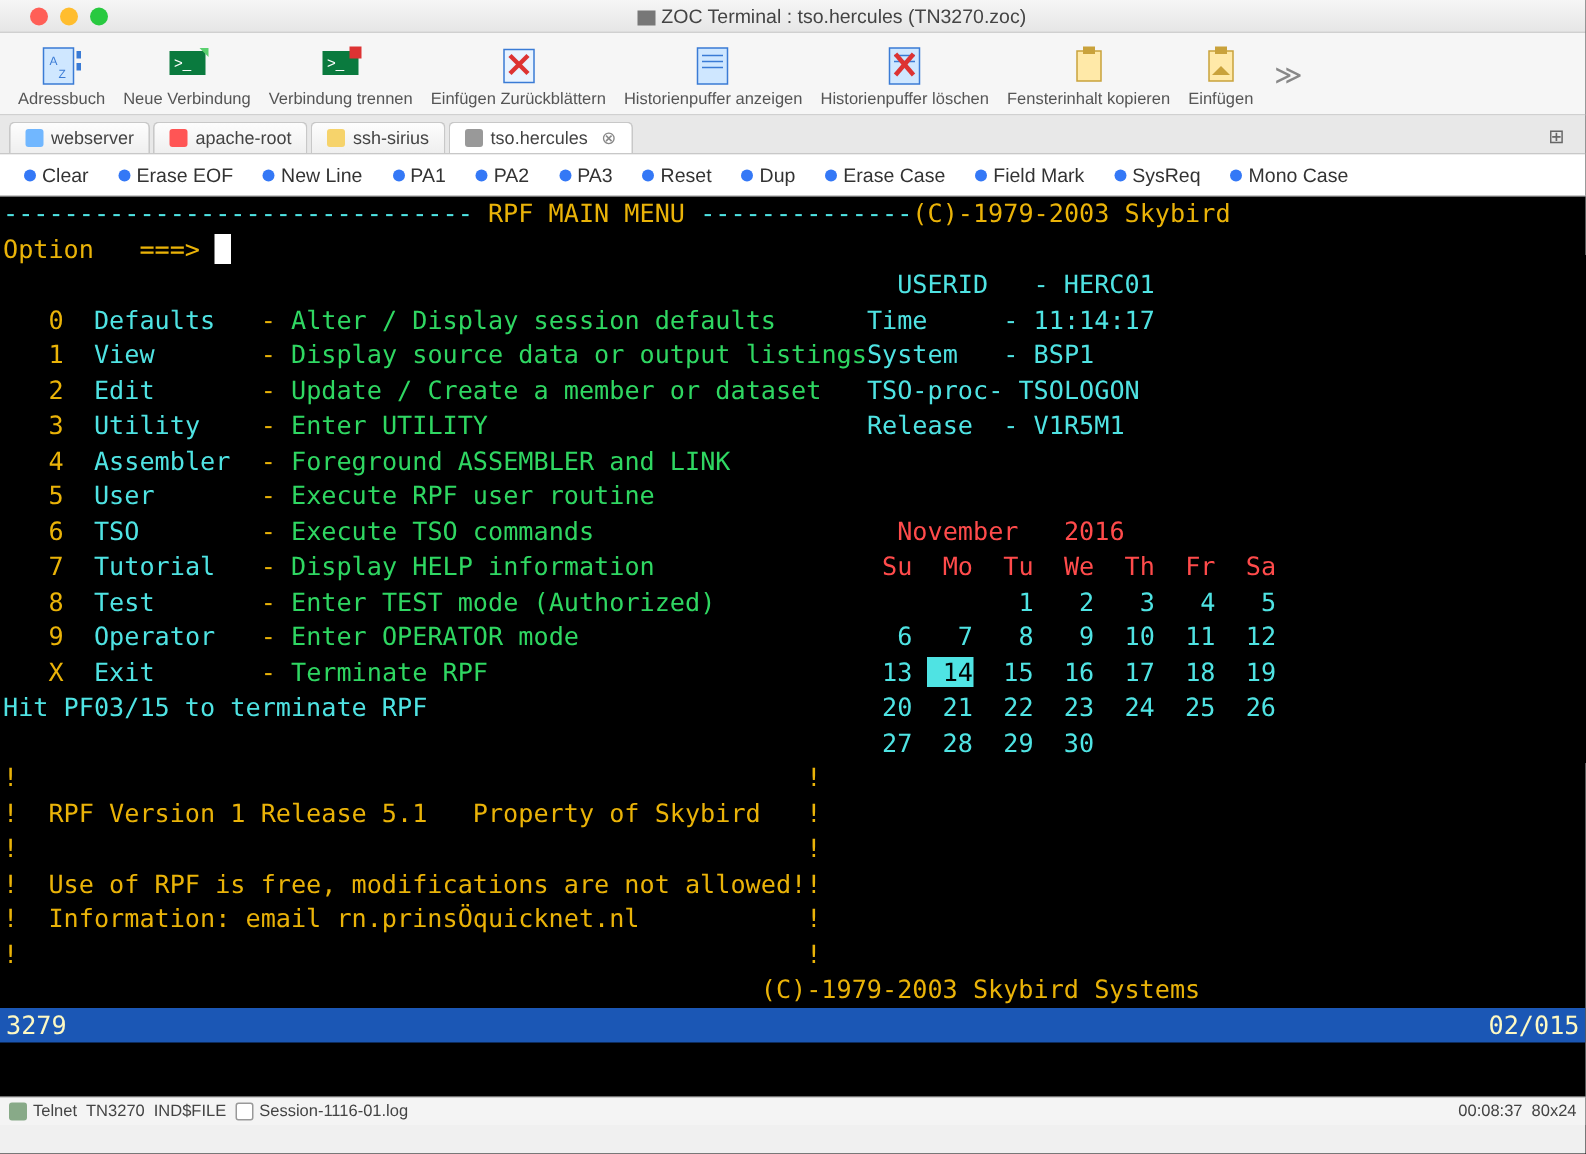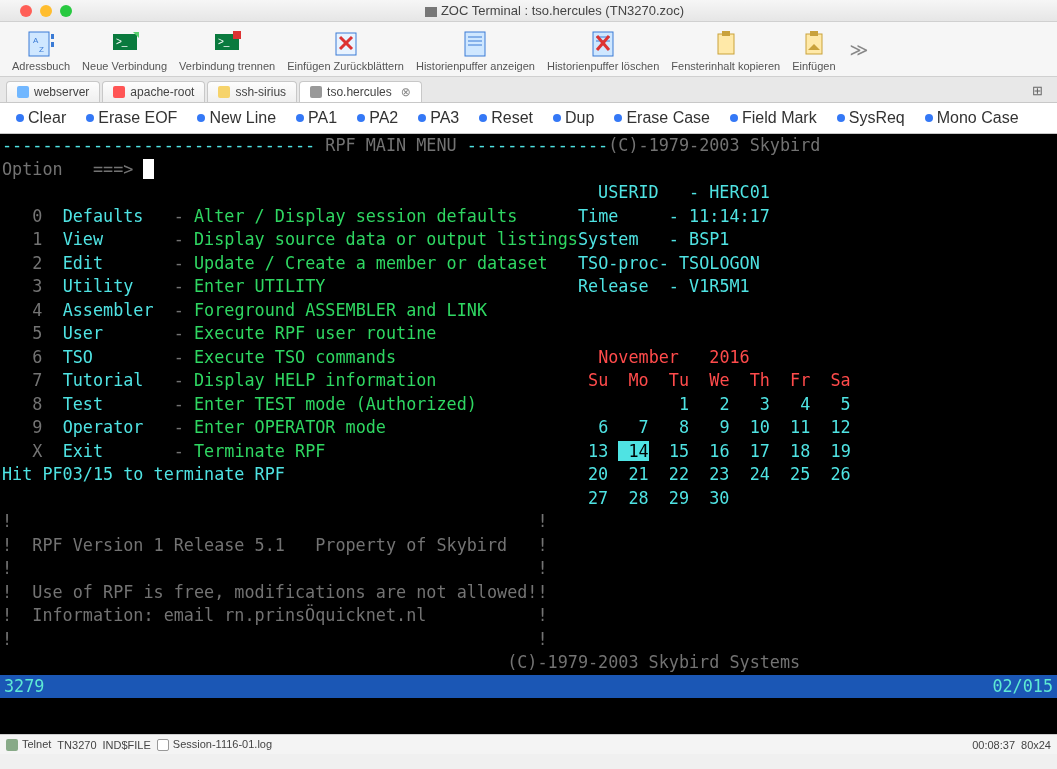--- a/index.html
+++ b/index.html
@@ -19,32 +19,32 @@
   
   .tabs { background:#e8e8e8; border-bottom:1px solid #c8c8c8; display:flex; align-items:flex-end; padding:4px 6px 0; gap:2px;}
   .tab { background:linear-gradient(#fdfdfd,#efefef); border:1px solid #c8c8c8; border-bottom:none; border-radius:4px 4px 0 0; padding:3px 10px; display:flex; align-items:center; gap:5px; cursor:pointer; font-size:12px; color:#444;}
   .tab.active{background:#fff;}
   .tabicon{width:12px;height:12px;border-radius:2px;display:inline-block}
   .tabclose{color:#888;font-size:12px;margin-left:4px}
   .tabs-spacer{flex:1}
   .tabs-menu{color:#666;padding:2px 8px 4px;cursor:pointer;font-size:13px}
   
   .cmdbar { background:#fff; border-bottom:1px solid #c8c8c8; display:flex; align-items:center; padding:4px 8px; gap:4px;}
-  .cmdbtn{display:flex;align-items:center;gap:4px;padding:2px 8px;border-radius:3px;cursor:pointer;color:#333;font-size:16px}
+  .cmdbtn{display:flex;align-items:center;gap:4px;padding:2px 8px;border-radius:3px;cursor:pointer;color:#333;font-size:13px}
   .cmddot{width:8px;height:8px;border-radius:50%;background:#3478f6;display:inline-block}
   
   .term { background:#000; font-family: "Menlo","Consolas",monospace; font-size:16.8px; line-height:1.4; padding:0; white-space:pre; color:#fff; min-height:600px; position:relative;}
   .line{display:block; padding:0 2px;}
   .cy{color:#4fe3e3} 
   .gr{color:#2fd762} 
-  .wh{color:#737373}
+  .wh{color:#eab308}
   .rd{color:#ff4b4b}
   .cursor{background:#ffffff;color:#000}
   .today{background:#4fe3e3;color:#000}
-  .statusline{background:#1b57b5;color:#5eead4;display:flex;justify-content:space-between;padding:0 4px;font-family:inherit;font-size:16.8px}
+  .statusline{background:#1b57b5;color:#fef9c3;display:flex;justify-content:space-between;padding:0 4px;font-family:inherit;font-size:16.8px}
   
   .footer{background:#f4f4f4;border-top:1px solid #ccc;display:flex;align-items:center;padding:3px 6px;gap:6px;font-size:11px;color:#444}
   .footer .chk{width:12px;height:12px;border:1px solid #999;border-radius:2px;display:inline-block;margin-right:4px;vertical-align:middle;background:#fff}
   .footer-spacer{flex:1}
   .ficon{width:12px;height:12px;display:inline-block;background:#8a8;vertical-align:middle;margin-right:4px;border-radius:2px}
 </style>
 </head>
 <body>
 
 <div class="titlebar">

